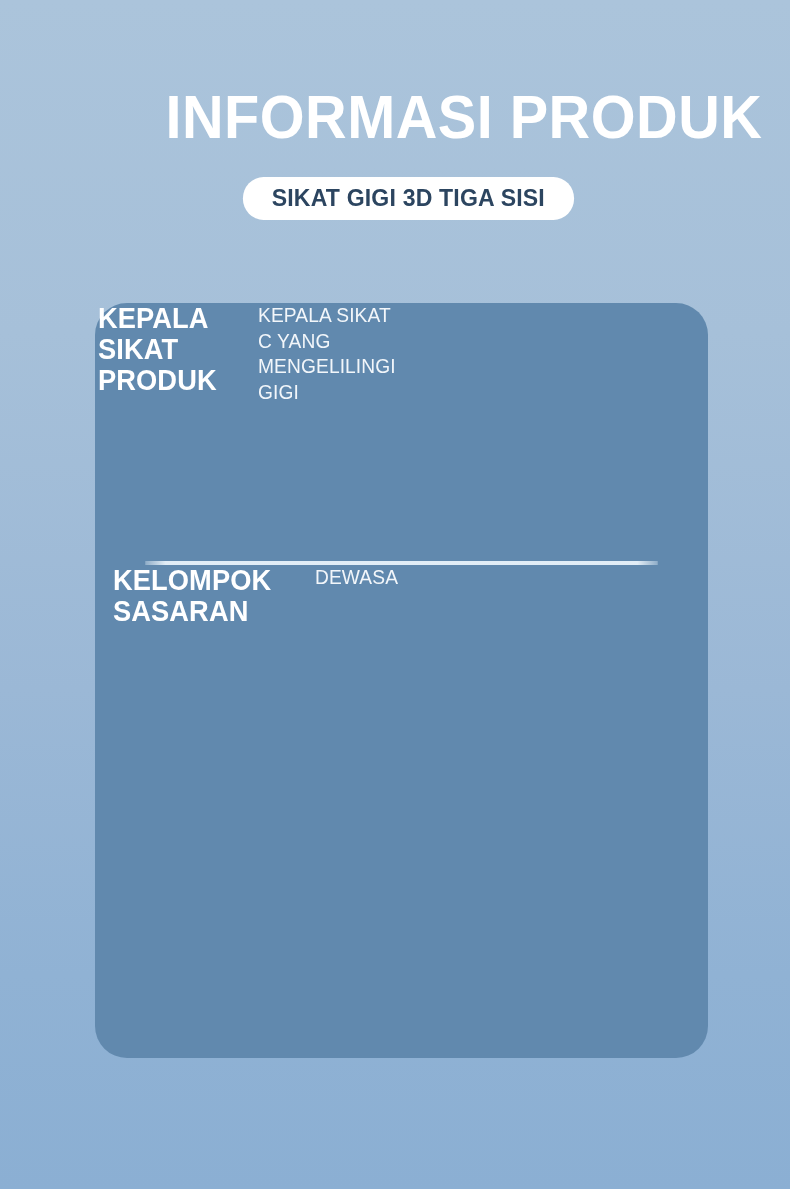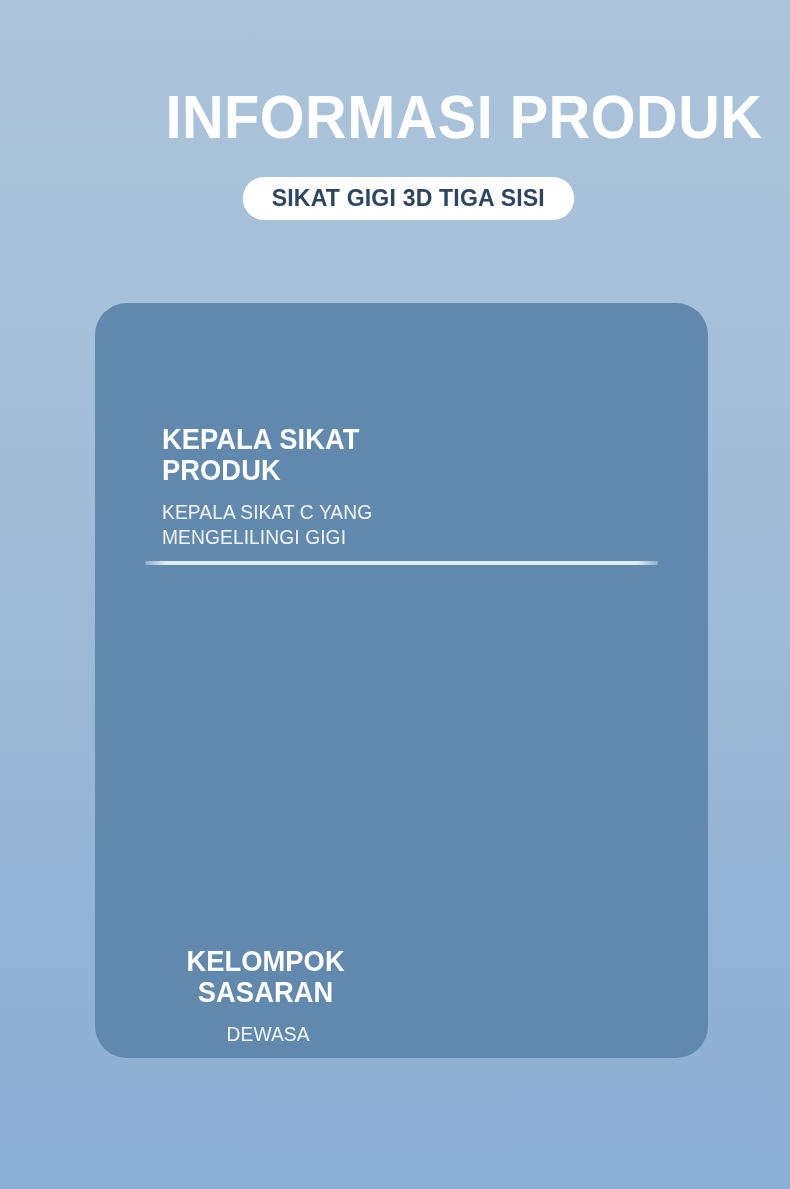--- a/index.html
+++ b/index.html
@@ -76,28 +76,28 @@
     flex-direction: column;
   }
 
   .row {
     display: flex;
     flex: 1;
   }
 
   .row-1 { flex: 0 0 258px; }
   .row-2 { flex: 0 0 237px; }
-  .row-3 { flex: 1 1 auto; text-align: center; }
+  .row-3 { flex: 1 1 auto; }
 
   .cell {
     width: 50%;
     display: flex;
-    flex-direction: column;
+    flex-direction: row;
     justify-content: flex-end;
-    padding-bottom: 10px;
+    gap: 34px;
   }
 
   .cell-right { padding-left: 17px; }
 
   .cell-heading {
     font-size: 29px;
     font-weight: 700;
     color: #ffffff;
     line-height: 1.07;
     letter-spacing: 0.1px;

